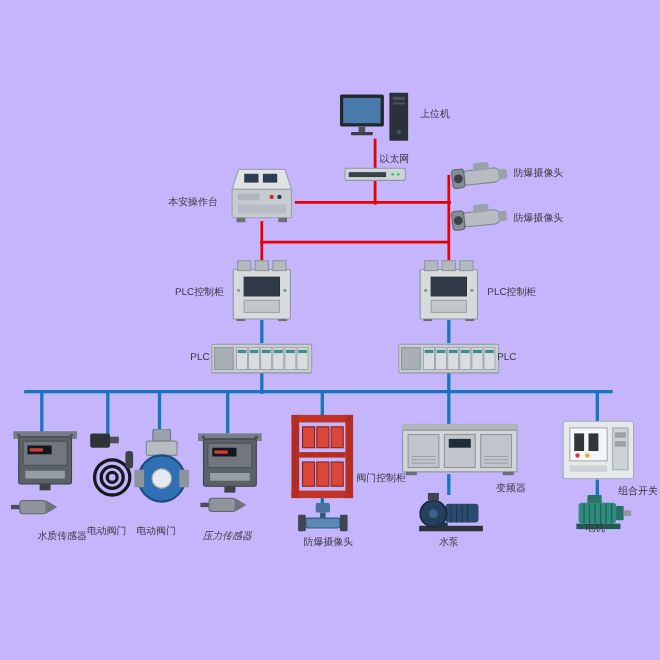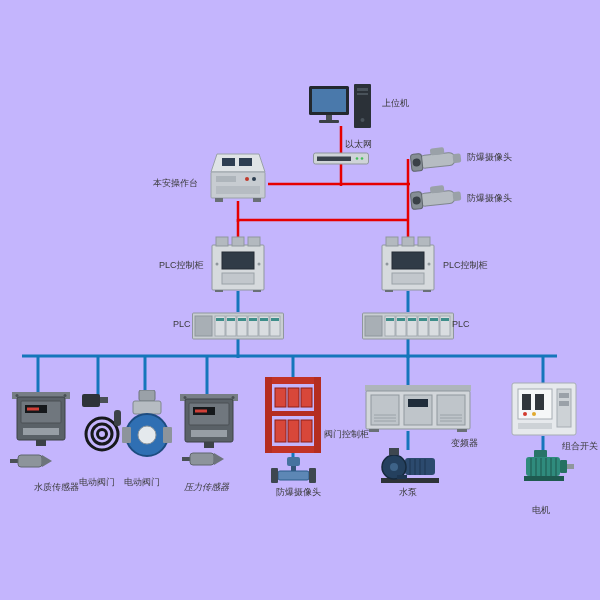--- a/index.html
+++ b/index.html
@@ -359,15 +359,15 @@
         <line x1="21" y1="8" x2="21" y2="26"></line>
           <line x1="26" y1="8" x2="26" y2="26"></line>
         <line x1="31" y1="8" x2="31" y2="26"></line>
           <line x1="36" y1="8" x2="36" y2="26"></line>
       </g>
       <rect x="40" y="10" width="7" height="13" rx="1" fill="#267163"></rect>
       <rect x="47" y="14" width="7" height="5" fill="#8f979d"></rect>
       <rect x="4" y="26" width="40" height="5" fill="#1e5a50"></rect>
     </svg>
   </div>
-  <span class="lbl" style="left:532px;top:504px;">电机</span>
+  <span class="lbl" style="left:532px;top:474px;">电机</span>
 
 </div>
 
 </body></html>

